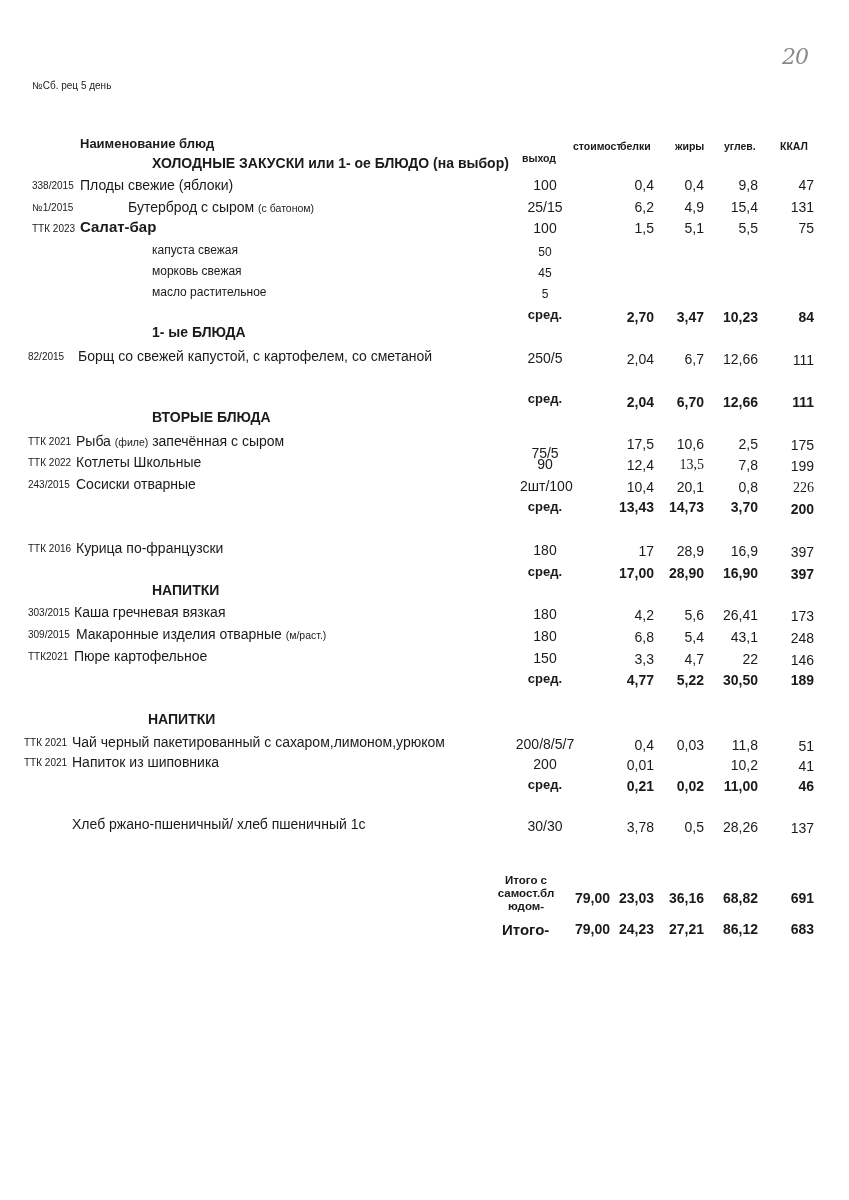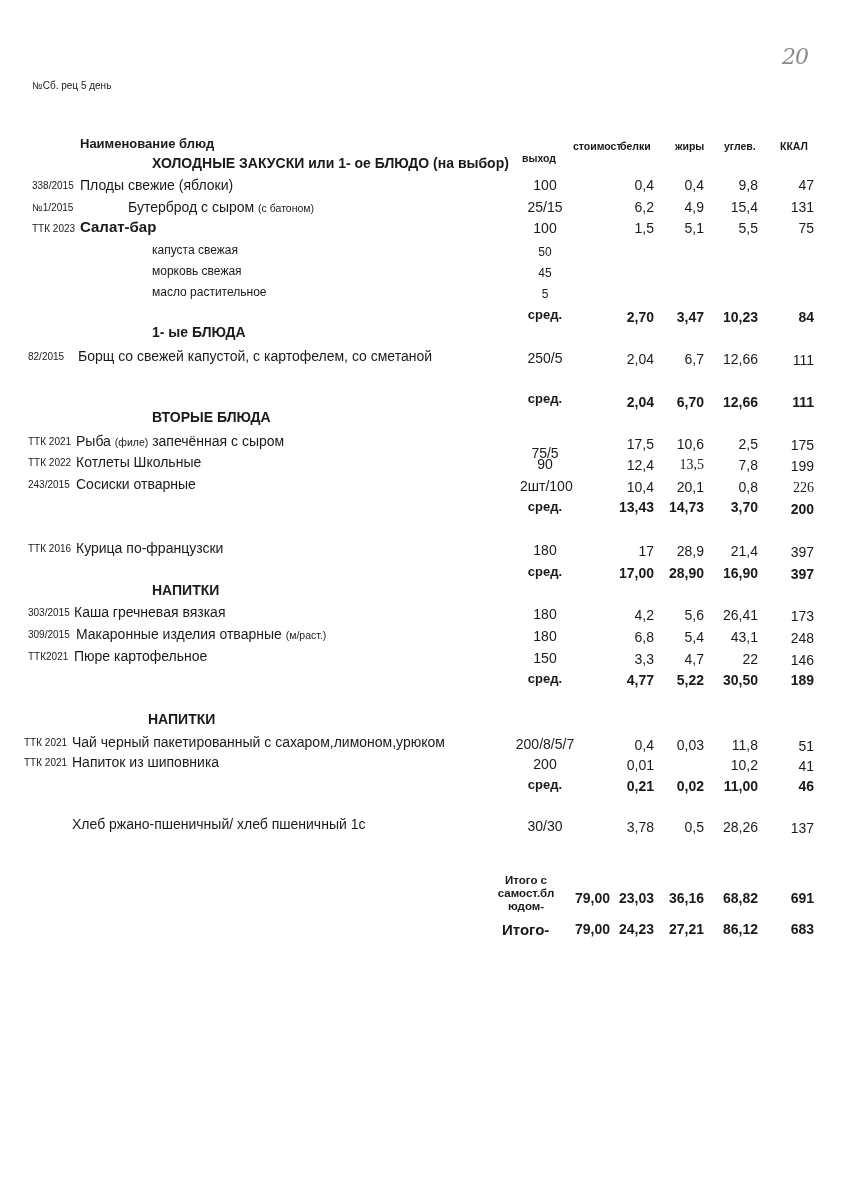--- a/index.html
+++ b/index.html
@@ -161,21 +161,21 @@
   <span class="num c-u">3,70</span>
   <span class="num c-k" style="top:2px;">200</span>
 </div>
 
 <div class="row" style="top:540px;">
   <span class="code" style="left:28px;">ТТК 2016</span>
   <span class="name" style="left:76px;">Курица  по-французски</span>
   <span class="out" style="top:2px;">180</span>
   <span class="num c-b" style="top:3px;">17</span>
   <span class="num c-f" style="top:3px;">28,9</span>
-  <span class="num c-u" style="top:3px;">21,4</span>
+  <span class="num c-u" style="top:3px;">16,9</span>
   <span class="num c-k" style="top:4px;">397</span>
 </div>
 
 <div class="row avg" style="top:564px;">
   <span class="out">сред.</span>
   <span class="num c-b" style="top:1px;">17,00</span>
   <span class="num c-f" style="top:1px;">28,90</span>
   <span class="num c-u" style="top:1px;">16,90</span>
   <span class="num c-k" style="top:2px;">397</span>
 </div>

